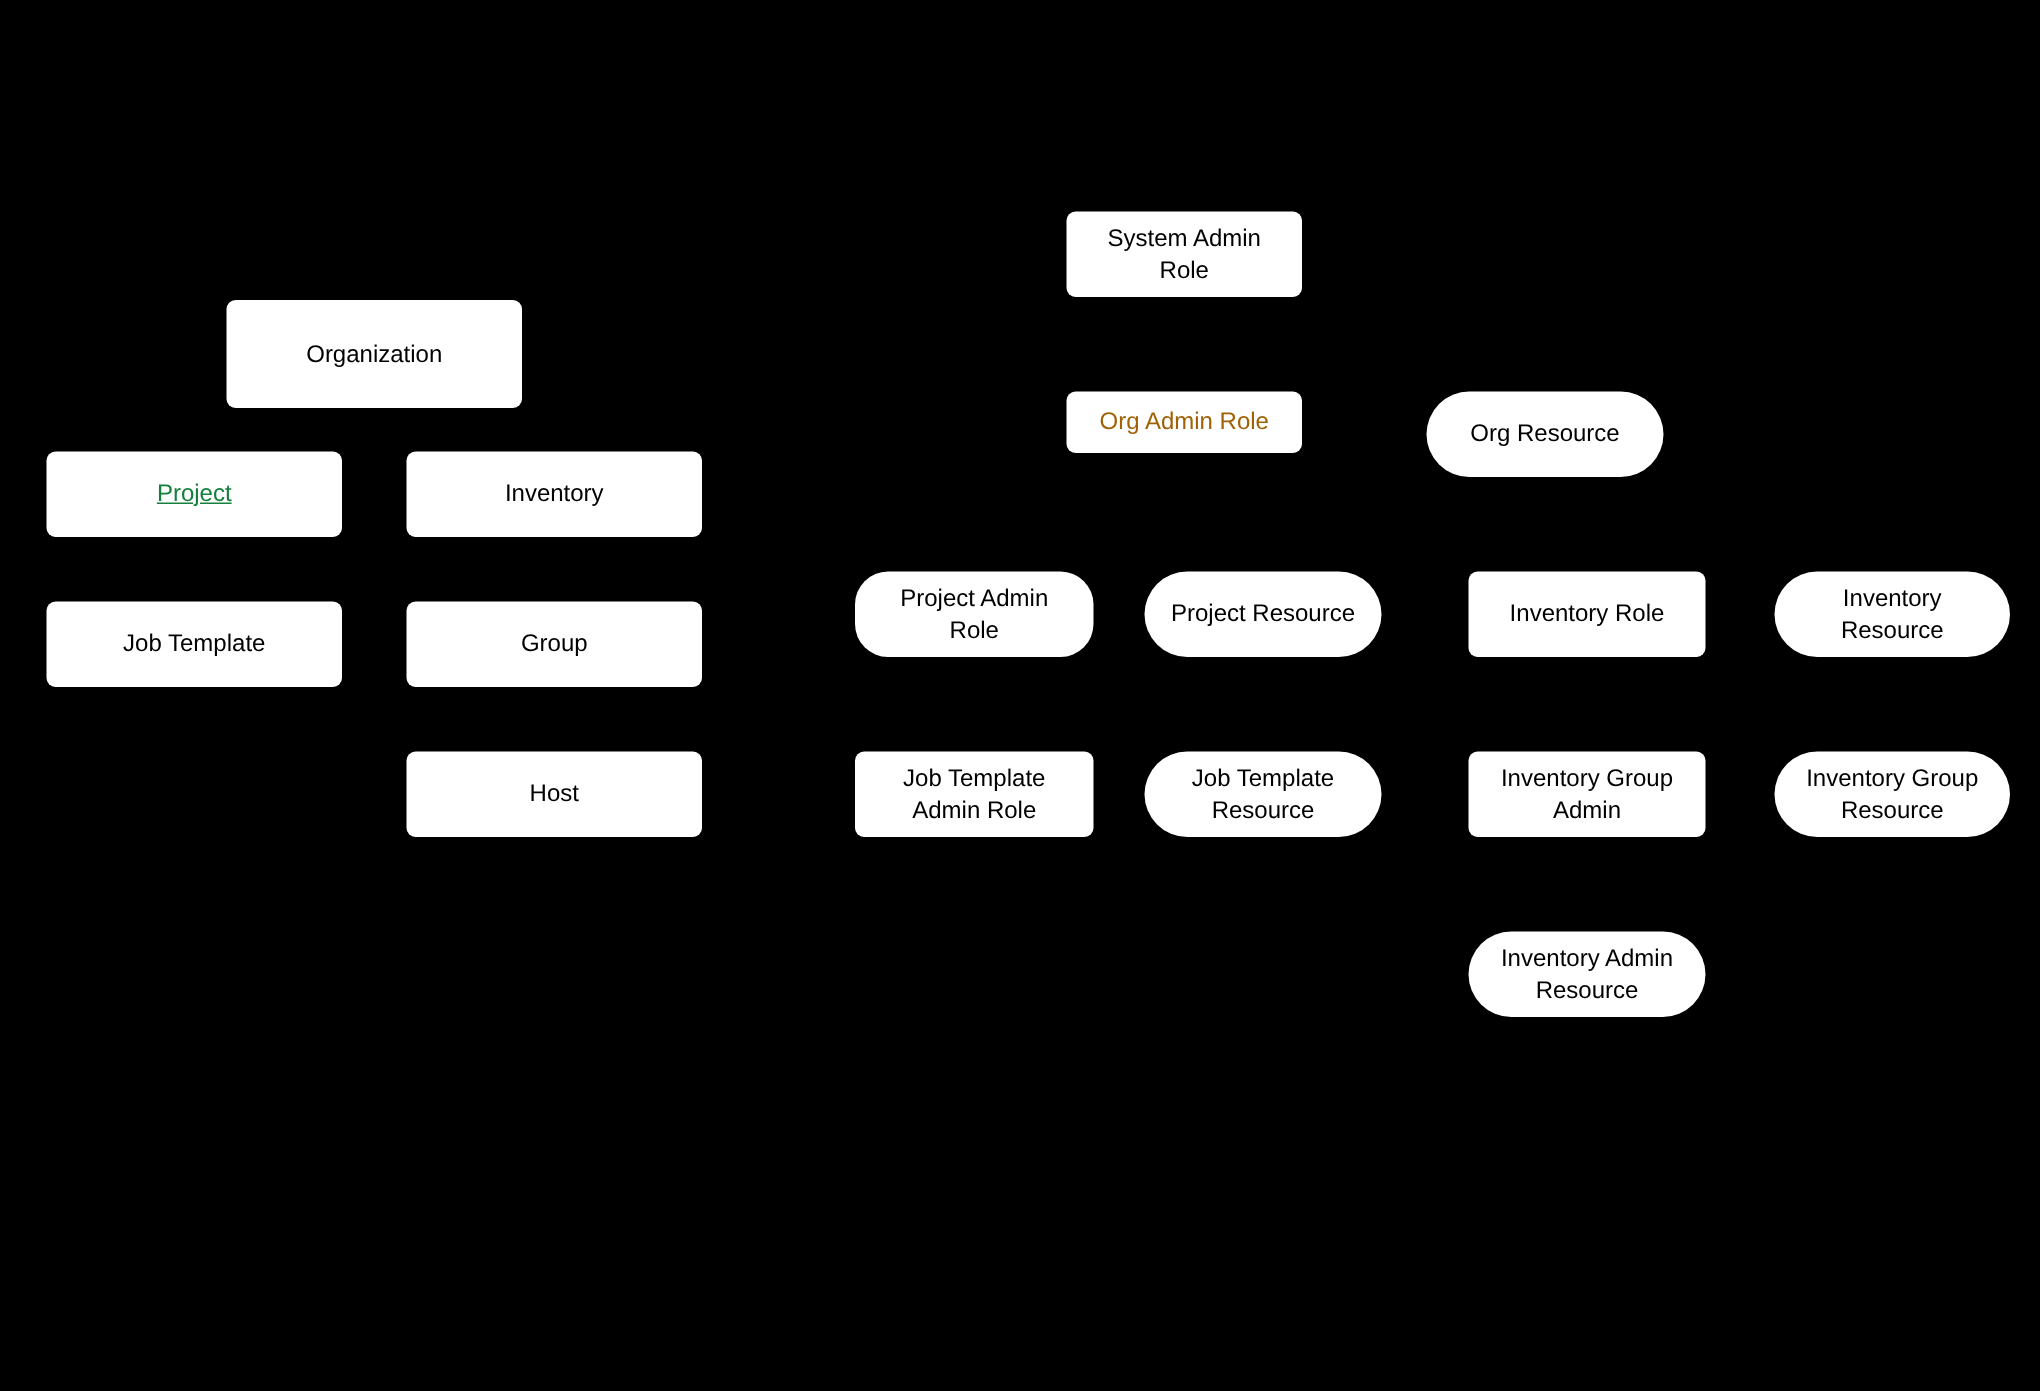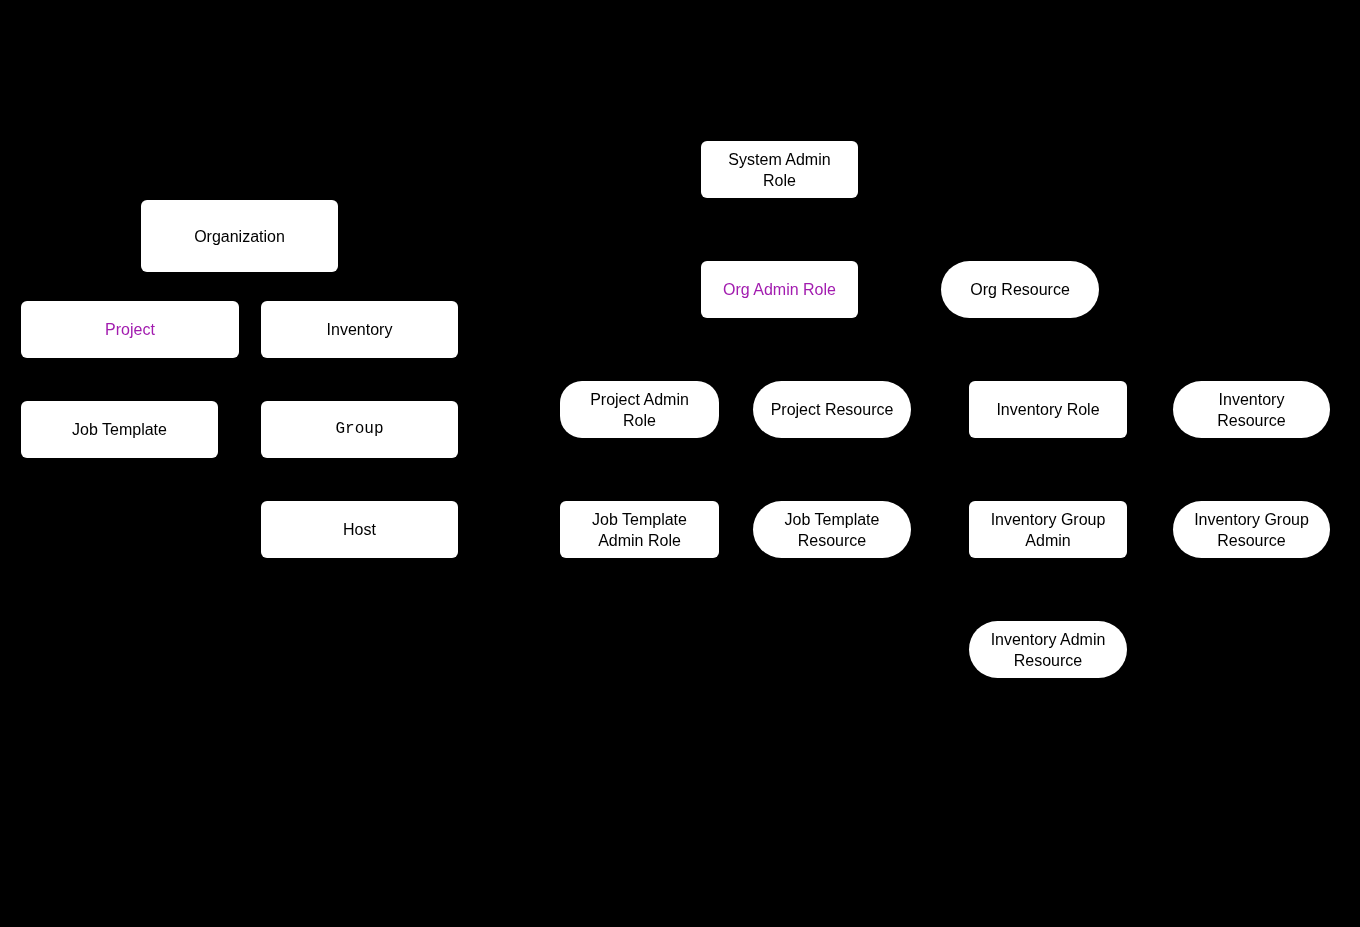--- a/index.html
+++ b/index.html
@@ -21,41 +21,42 @@
     position: absolute;
     box-sizing: border-box;
     display: flex;
     align-items: center;
     justify-content: center;
     text-align: center;
     font-size: 16px;
     line-height: 21px;
     white-space: pre-line;
     font-weight: 400;
+    margin-left: 10px;
   }
   .node.rectangle {
     border-radius: 6px;
   }
   .node.pill {
     border-radius: 29px;
   }
 </style>
 </head>
 <body style="background: rgb(0, 0, 0);">
 
 <div id="diagram-canvas" style="width: 1360px; height: 927px; background: rgb(0, 0, 0);">
     <div class="node rectangle" style="left: 141px; top: 200px; width: 197px; height: 72px; background: rgb(255, 255, 255); color: rgb(0, 0, 0);">Organization</div>
-    <div class="node rectangle" style="left: 21px; top: 301px; width: 218px; height: 57px; background: rgb(255, 255, 255); color: #a21caf;">Project</div>
+    <div class="node rectangle" style="left: 21px; top: 301px; width: 197px; height: 57px; background: rgb(255, 255, 255); color: #15803d; text-decoration: underline;">Project</div>
     <div class="node rectangle" style="left: 261px; top: 301px; width: 197px; height: 57px; background: rgb(255, 255, 255); color: rgb(0, 0, 0);">Inventory</div>
     <div class="node rectangle" style="left: 21px; top: 401px; width: 197px; height: 57px; background: rgb(255, 255, 255); color: rgb(0, 0, 0);">Job Template</div>
-    <div class="node rectangle" style="left: 261px; top: 401px; width: 197px; height: 57px; background: rgb(255, 255, 255); color: rgb(0, 0, 0); font-family: Liberation Mono, monospace;">Group</div>
+    <div class="node rectangle" style="left: 261px; top: 401px; width: 197px; height: 57px; background: rgb(255, 255, 255); color: rgb(0, 0, 0);">Group</div>
     <div class="node rectangle" style="left: 261px; top: 501px; width: 197px; height: 57px; background: rgb(255, 255, 255); color: rgb(0, 0, 0);">Host</div>
     <div class="node rectangle" style="left: 701px; top: 141px; width: 157px; height: 57px; background: rgb(255, 255, 255); color: rgb(0, 0, 0);">System Admin
 Role</div>
-    <div class="node rectangle" style="left: 701px; top: 261px; width: 157px; height: 57px; background: rgb(255, 255, 255); color: #a21caf;">Org Admin Role</div>
+    <div class="node rectangle" style="left: 701px; top: 261px; width: 157px; height: 41px; background: rgb(255, 255, 255); color: #a16207;">Org Admin Role</div>
     <div class="node pill" style="left: 941px; top: 261px; width: 158px; height: 57px; background: rgb(255, 255, 255); color: rgb(0, 0, 0);">Org Resource</div>
     <div class="node rectangle" style="left: 560px; top: 381px; width: 159px; height: 57px; background: rgb(255, 255, 255); color: rgb(0, 0, 0); border-radius: 22px;">Project Admin
 Role</div>
     <div class="node pill" style="left: 753px; top: 381px; width: 158px; height: 57px; background: rgb(255, 255, 255); color: rgb(0, 0, 0); text-align: center;">Project Resource</div>
     <div class="node rectangle" style="left: 969px; top: 381px; width: 158px; height: 57px; background: rgb(255, 255, 255); color: rgb(0, 0, 0);">Inventory Role</div>
     <div class="node pill" style="left: 1173px; top: 381px; width: 157px; height: 57px; background: rgb(255, 255, 255); color: rgb(0, 0, 0);">Inventory
 Resource</div>
     <div class="node rectangle" style="left: 560px; top: 501px; width: 159px; height: 57px; background: rgb(255, 255, 255); color: rgb(0, 0, 0);">Job Template
 Admin Role</div>
     <div class="node pill" style="left: 753px; top: 501px; width: 158px; height: 57px; background: rgb(255, 255, 255); color: rgb(0, 0, 0);">Job Template

